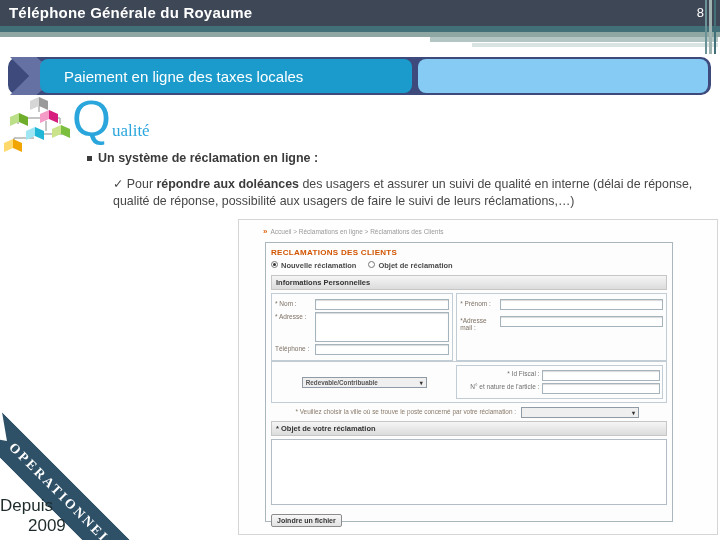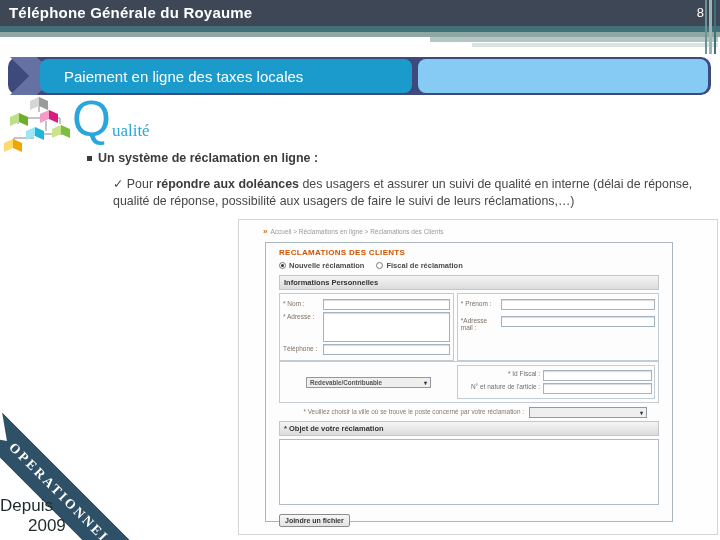--- a/index.html
+++ b/index.html
@@ -37,23 +37,23 @@
   .bullet-sq{width:5px;height:5px;background:#3B3B3B;margin:5px 6px 0 0;}
   .bullet-text{font-size:12.5px;font-weight:bold;color:#3B3B3B;}
 
   .check-para{left:113px;top:176px;width:600px;font-size:12.4px;color:#474747;line-height:16.5px;}
   .check-para b{color:#3B3B3B;}
 
   
   .shot{left:238px;top:219px;width:478px;height:314px;border:1px solid #D5D5D5;background:#FEFEFE;}
   .crumb{position:absolute;left:24px;top:7px;font-size:6.5px;color:#999;display:flex;align-items:center;}
   .crumb-ic{color:#E0650F;font-weight:bold;font-size:8px;margin-right:3px;}
-  .formbox{position:absolute;left:26px;top:22px;right:44px;bottom:12px;border:1px solid #AAB6BE;background:#FDFDFD;padding:4px 13px;}
+  .formbox{position:absolute;left:26px;top:22px;right:44px;bottom:12px;border:1px solid #AAB6BE;background:#FDFDFD;padding:4px 5px;}
   .f-title{color:#D25400;font-weight:bold;font-size:8px;letter-spacing:.3px;margin:1px 0 4px;}
-  .radio-row{display:flex;align-items:center;font-size:7.5px;font-weight:bold;color:#4A4A4A;margin-bottom:5px;}
+  .radio-row{display:flex;align-items:flex-start;font-size:7.5px;font-weight:bold;color:#4A4A4A;margin-bottom:5px;}
   .radio{width:7px;height:7px;border:1px solid #777;border-radius:50%;margin-right:3px;background:#fff;position:relative;box-sizing:border-box;}
   .radio.sel::after{content:"";position:absolute;left:1px;top:1px;width:3px;height:3px;border-radius:50%;background:#333;}
   .rgap{margin-left:12px;}
   .sbar{background:linear-gradient(#F5F5F5,#DCDCDC);border:1px solid #C6C6C6;font-size:7.5px;font-weight:bold;color:#333;padding:2px 4px;margin:3px 0;}
   .p-wrap{display:flex;gap:3px;}
   .p-left{width:46%;border:1px solid #C2CCD4;padding:3px;box-sizing:border-box;}
   .p-right{flex:1;border:1px solid #C2CCD4;padding:3px;}
   .frow{display:flex;margin:2px 0;align-items:flex-start;}
   .flabel{width:40px;font-size:6.5px;color:#7E7164;flex-shrink:0;padding-top:1px;}
   .tin{flex:1;height:9px;border:1px solid #A5B3BD;background:#fff;box-shadow:inset 0 1px 1px rgba(0,0,0,.15);}
@@ -147,21 +147,21 @@
       <span class="crumb-ic">»</span>
       <span>Accueil &gt; Réclamations en ligne &gt; Réclamations des Clients</span>
     </div>
     <div class="formbox">
       <div class="f-title">RECLAMATIONS DES CLIENTS</div>
 
       <div class="radio-row">
         <span class="radio sel"></span>
         <span>Nouvelle réclamation</span>
         <span class="radio rgap"></span>
-        <span>Fiscal de réclamation</span>
+        <span>Objet de réclamation</span>
       </div>
 
       <div class="sbar">Informations Personnelles</div>
       <div class="p-wrap">
         <div class="p-left">
           <div class="frow">
             <span class="flabel">* Nom :</span>
             <span class="tin"></span>
           </div>
           <div class="frow">

